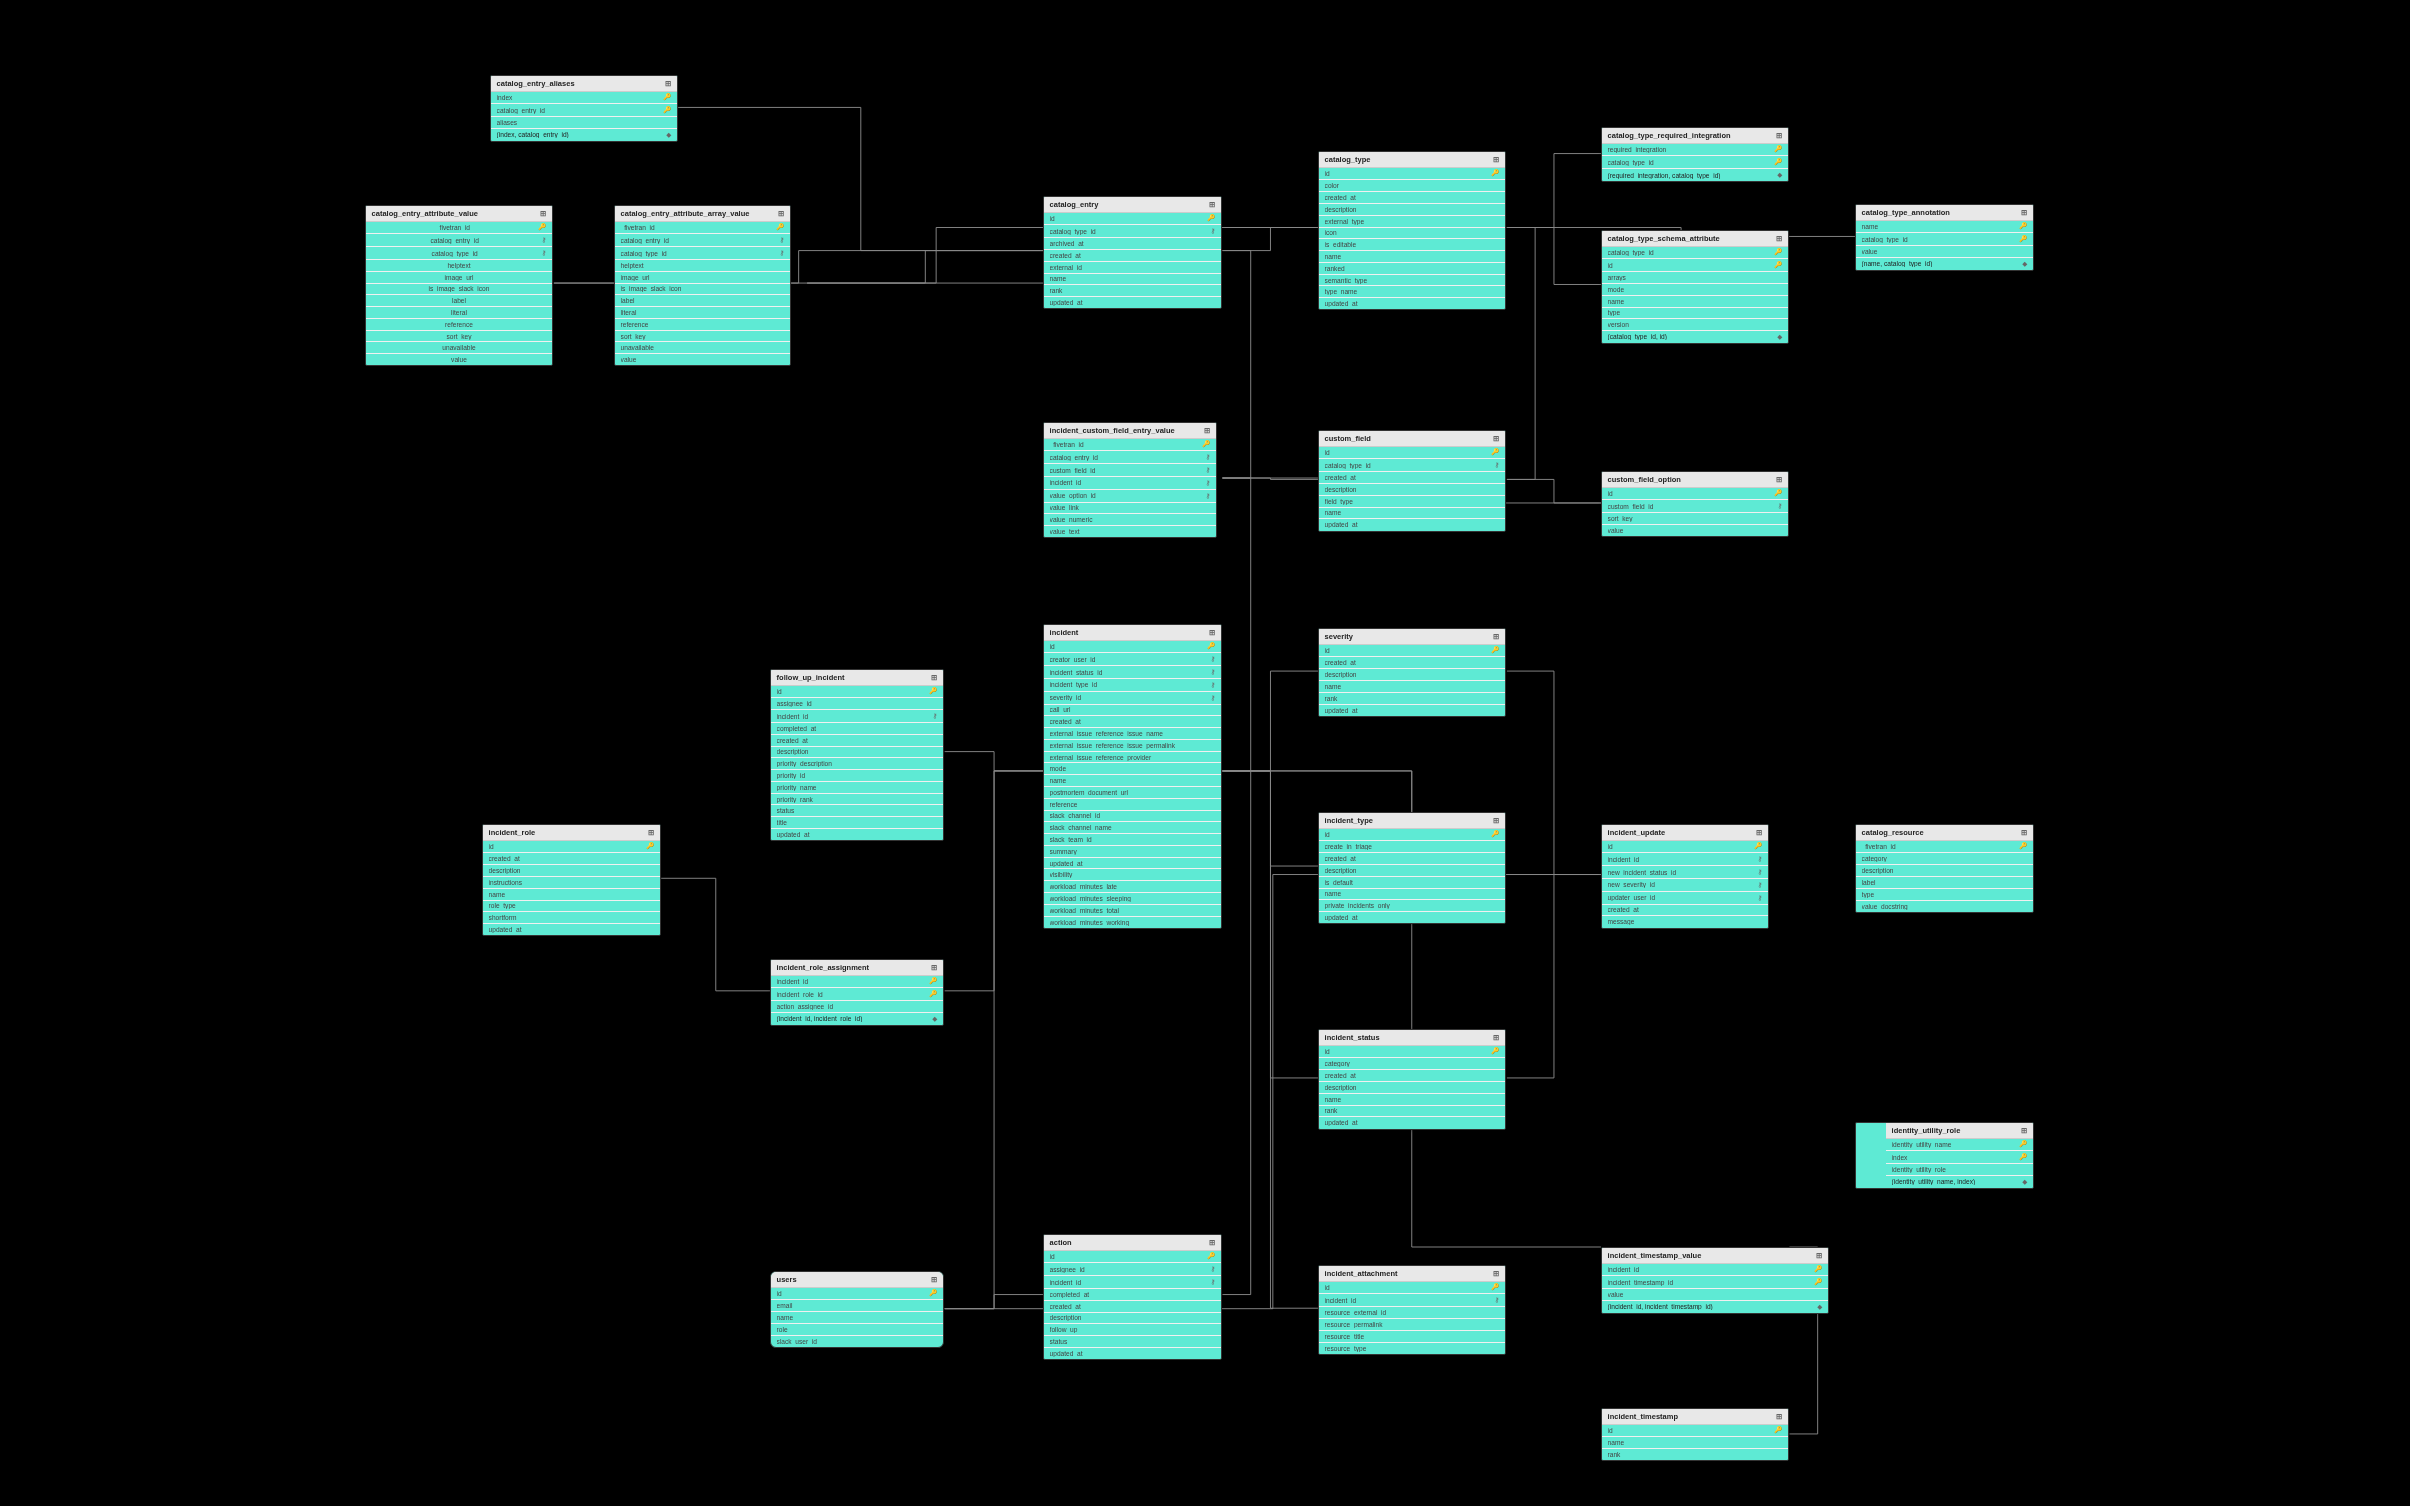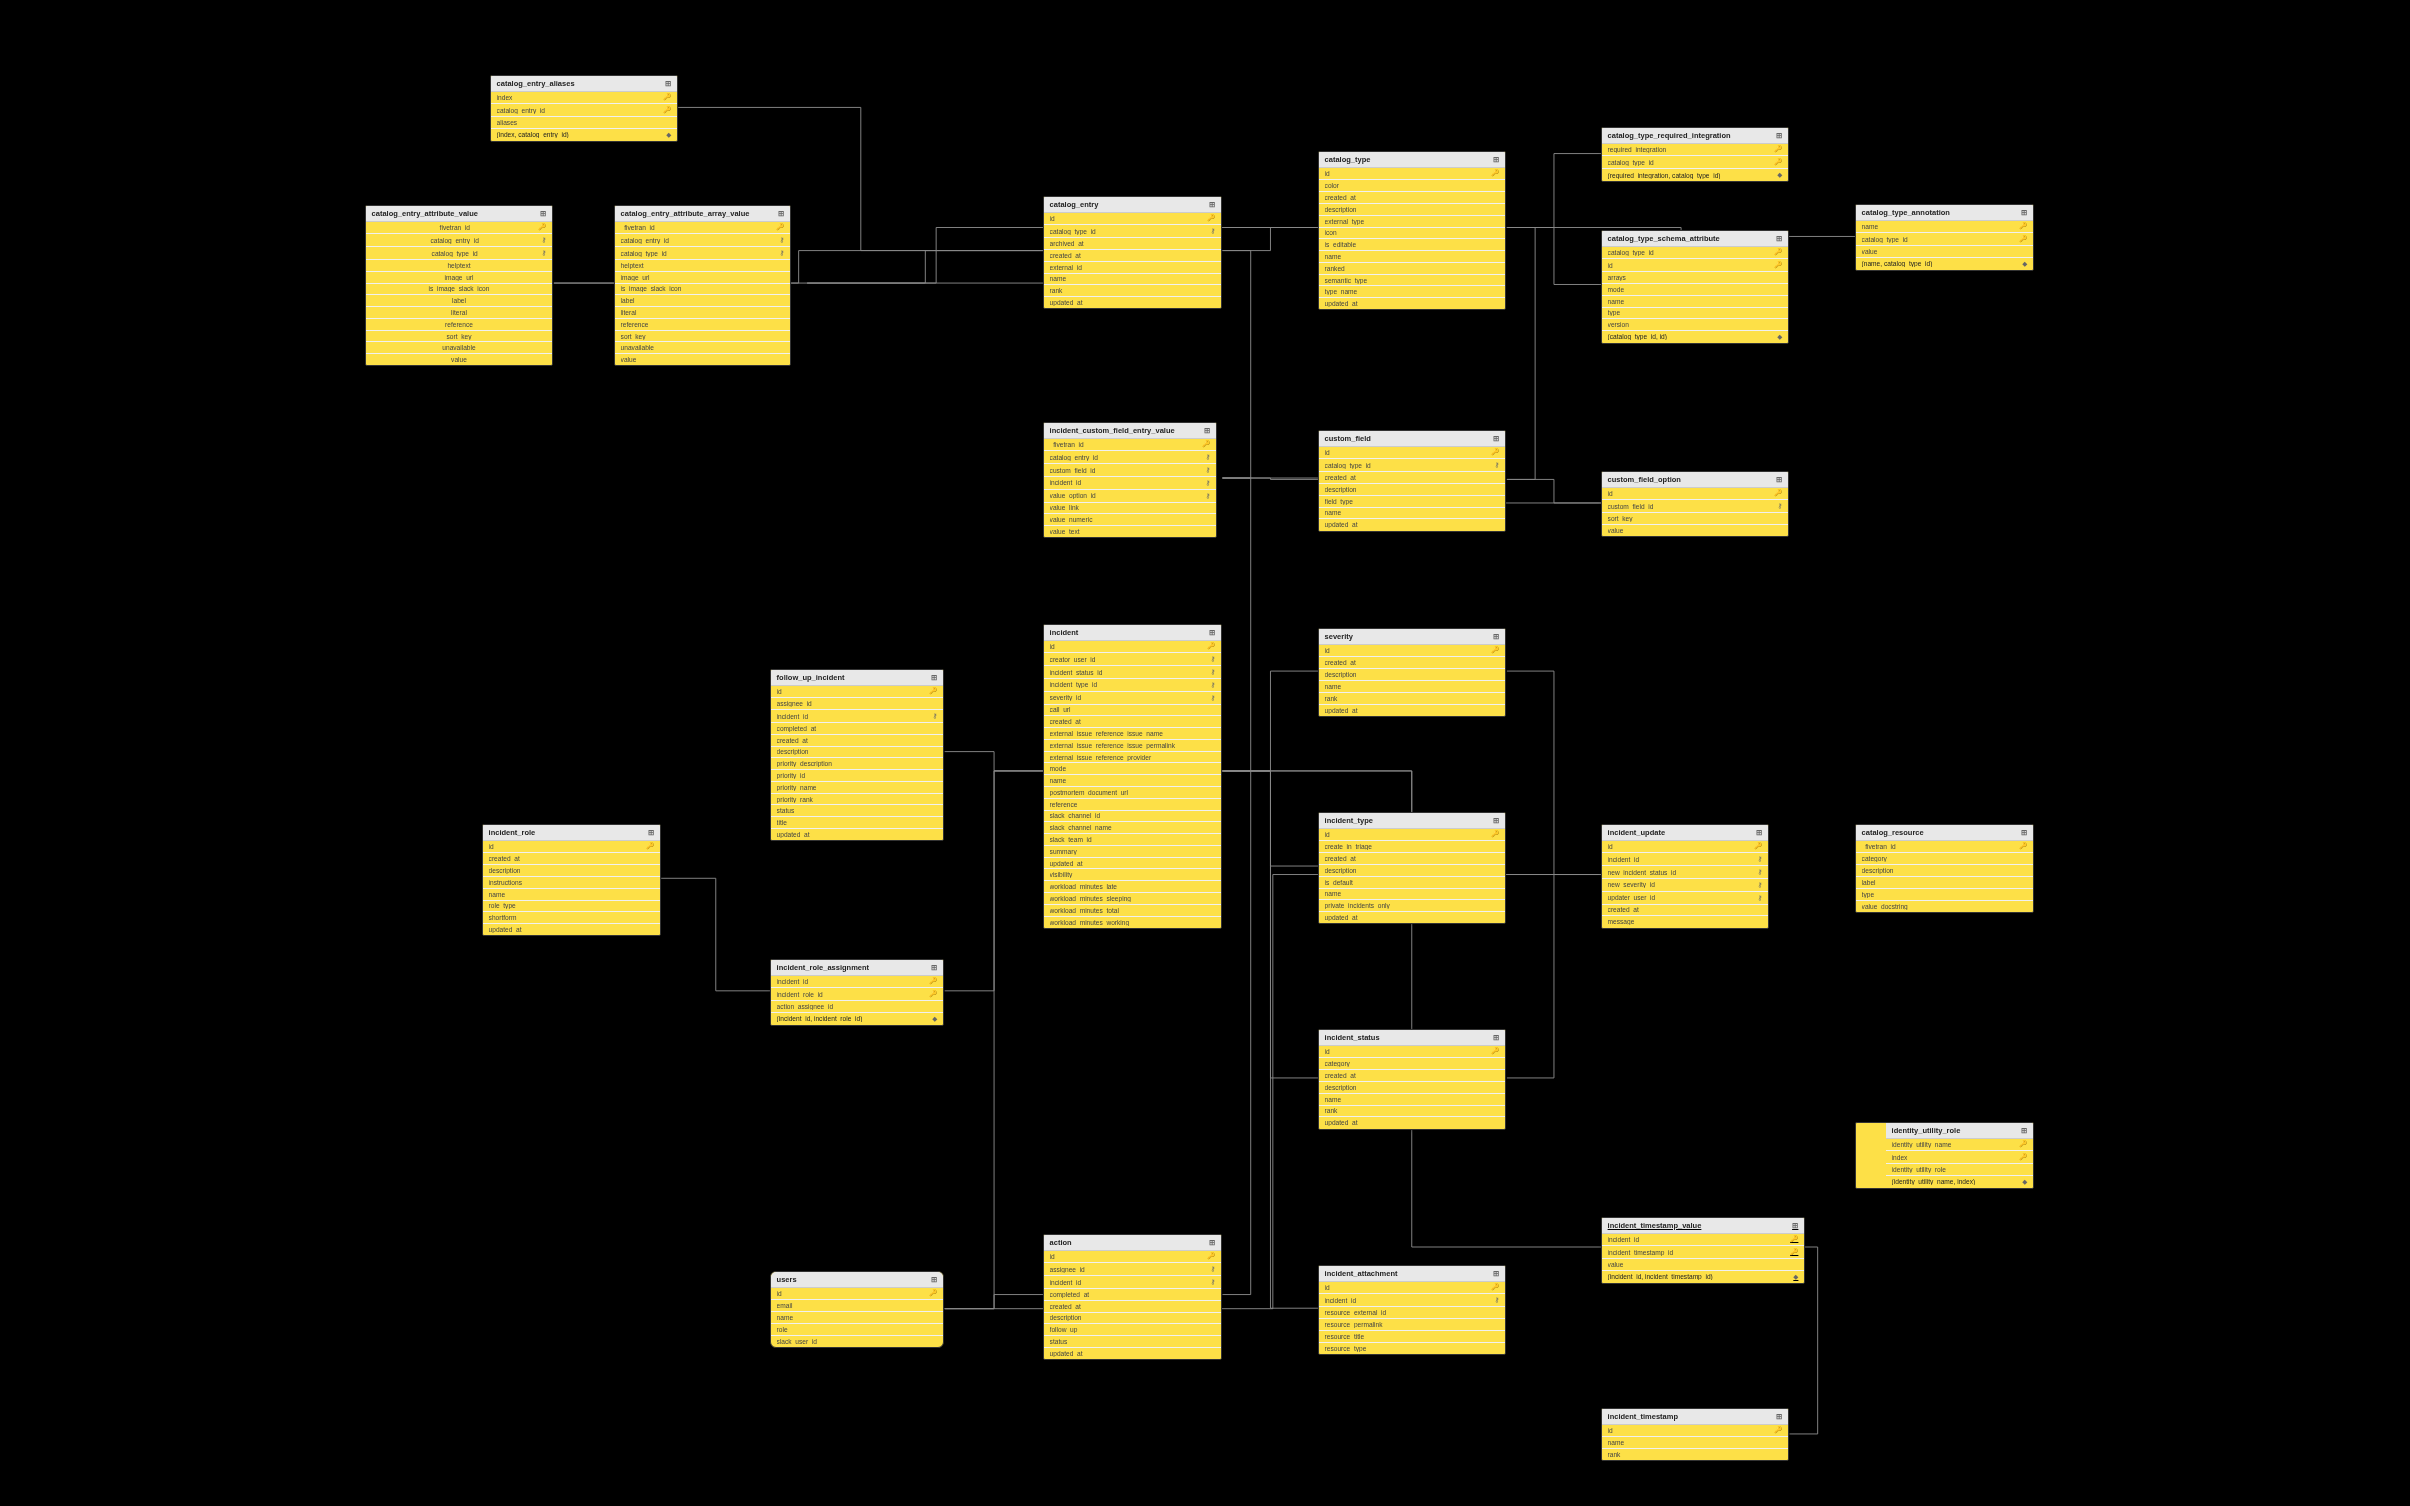--- a/index.html
+++ b/index.html
@@ -24,21 +24,21 @@
   width: 100%; height: 100%;
   pointer-events: none;
 }
 svg.connections line, svg.connections path {
   stroke: #888;
   stroke-width: 1;
   fill: none;
 }
 .table {
   position: absolute;
-  background: #fde047;
+  background: #5eead4;
   border: 0.9px solid #333;
   border-radius: 1.9px;
   box-shadow: 0 0.9px 2.8px rgba(0,0,0,0.3);
   overflow: hidden;
 }
 .table-header {
   background: #e8e8e8;
   border-bottom: 0.9px solid #ccc;
   padding: 2.8px 5.6px;
   display: flex;
@@ -907,21 +907,21 @@
           <span class="col-name">resource_permalink</span>
         </div>
         <div class="row">
           <span class="col-name">resource_title</span>
         </div>
         <div class="row">
           <span class="col-name">resource_type</span>
         </div>
       </div>
     </div>
-    <div class="table" style="left: 1601px; top: 1217px; width: 204px; text-decoration: underline;">
+    <div class="table" style="left: 1601px; top: 1247px; width: 228px;">
       <div class="table-header">
         <span>incident_timestamp_value</span>
         <span class="icon">⊞</span>
       </div>
       <div class="table-body">
         <div class="row">
           <span class="col-name">incident_id</span>
           <span class="col-icon key-icon">🔑</span>
         </div>
         <div class="row">

